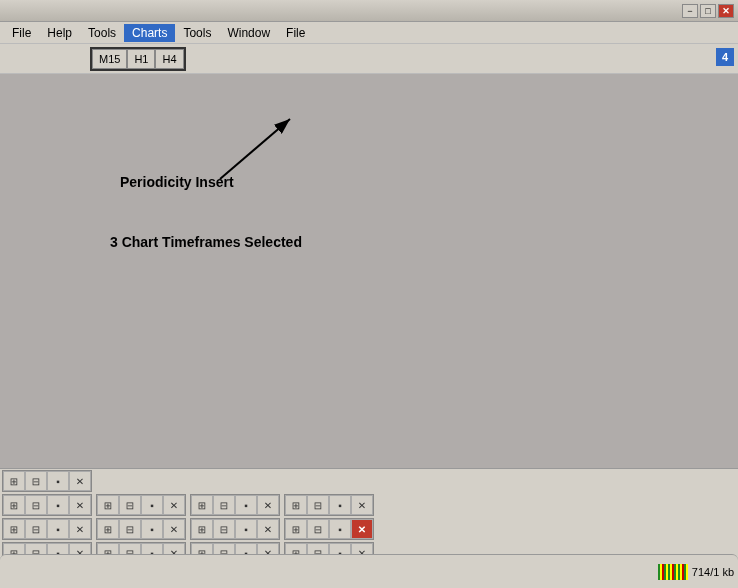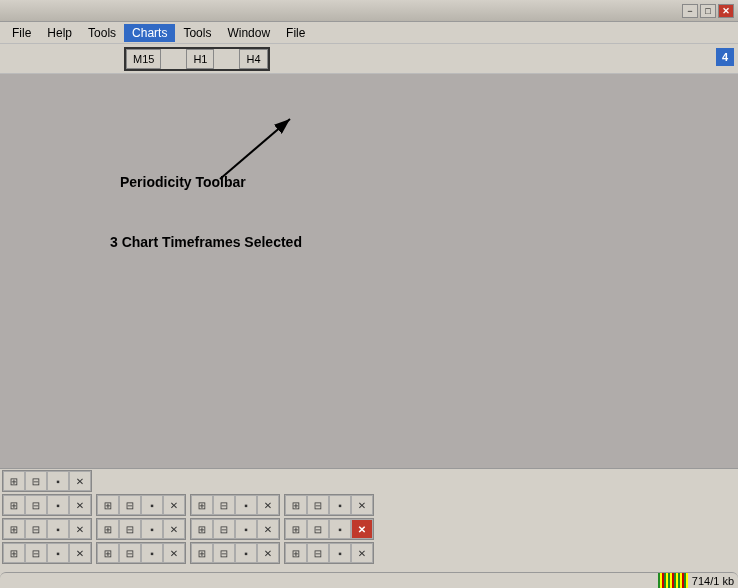--- a/index.html
+++ b/index.html
@@ -74,22 +74,21 @@
       border-bottom: 1px solid #bbb;
       position: relative;
     }
 
     
     .periodicity-toolbar {
       border: 2px solid #333;
       display: flex;
       align-items: center;
       background: #d4d0c8;
-      margin-left: 120px;
-      gap: 25px;
+      margin-left: 86px;
     }
     .period-btn {
       padding: 1px 6px;
       border: 1px solid #888;
       background: #d4d0c8;
       font-size: 11px;
       cursor: pointer;
       height: 20px;
       display: flex;
       align-items: center;
@@ -208,21 +207,21 @@
       color: white;
       font-weight: bold;
     }
 
     
     .status-bar {
       position: absolute;
       bottom: 0;
       left: 0;
       right: 0;
-      height: 16px;
+      height: 34px;
       background: #d4d0c8;
       border-top: 1px solid #999;
       display: flex;
       align-items: center;
       justify-content: flex-end;
       padding: 0 4px;
       font-size: 11px;
       border-radius: 6px;
     }
 
@@ -275,21 +274,21 @@
 
     <svg class="arrow-svg" viewBox="0 0 300 200">
       <defs>
         <marker id="arrowhead" markerWidth="8" markerHeight="6" refX="8" refY="3" orient="auto">
           <polygon points="0 0, 8 3, 0 6" fill="#000"></polygon>
         </marker>
       </defs>
 
       <line x1="120" y1="75" x2="190" y2="15" stroke="#000" stroke-width="2" marker-end="url(#arrowhead)"></line>
     </svg>
-    <div class="annotation-text">Periodicity Toolbar</div>
+    <div class="annotation-text">Periodicity Insert</div>
     <div class="annotation-subtitle">3 Chart Timeframes Selected</div>
   </div>
 </div>
 
 <div class="bottom-panel">
 
   <div class="taskbar-row">
     <div class="taskbar-group">
       <div class="tb-btn">⊞</div>
       <div class="tb-btn">⊟</div>

